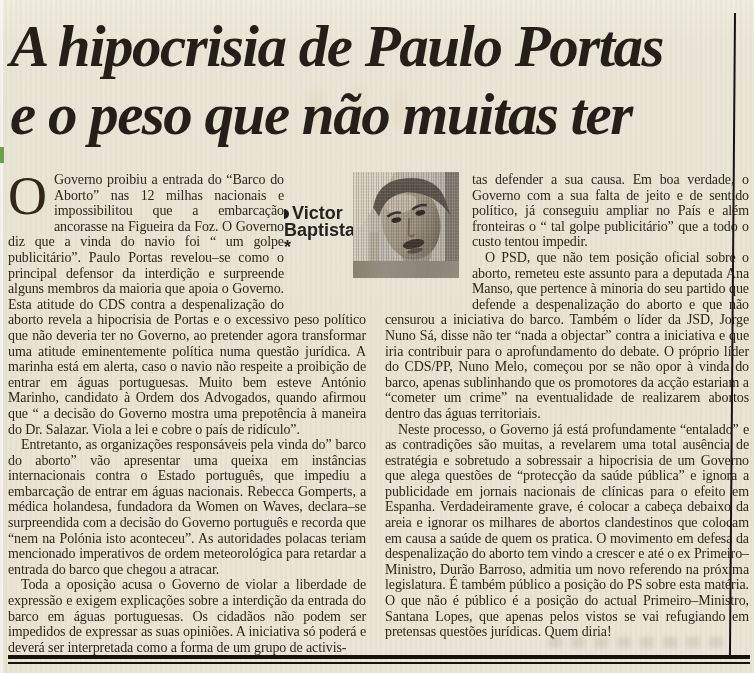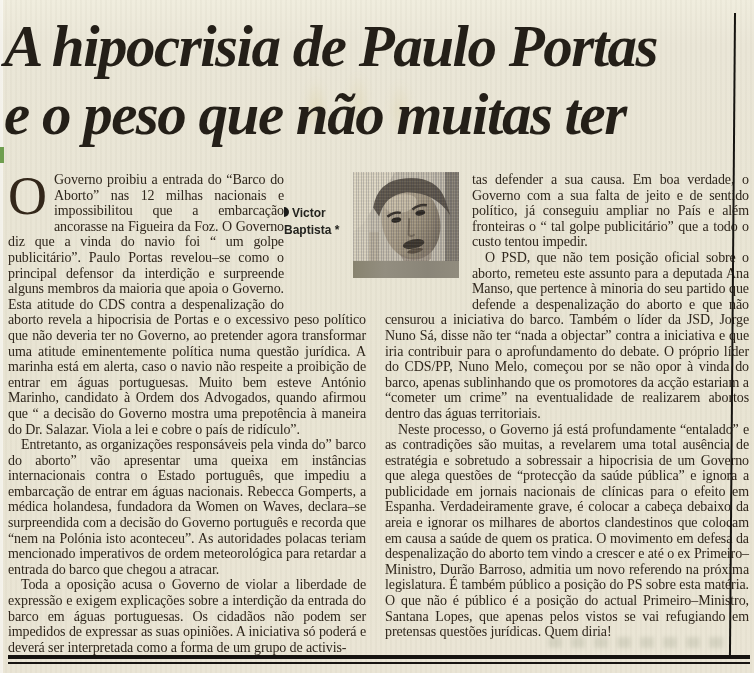--- a/index.html
+++ b/index.html
@@ -11,21 +11,21 @@
   .page::before{
     content:"";position:absolute;inset:0;pointer-events:none;
     background:repeating-linear-gradient(90deg,rgba(120,108,86,0.04) 0 2px,rgba(0,0,0,0) 2px 5px);
   }
   .edge-left{position:absolute;left:0;top:0;width:3px;height:100%;background:rgba(255,255,255,0.55);}
   .edge-green{position:absolute;left:0;top:147px;width:4px;height:16px;background:#6f9e4f;}
 
   .headline{
     position:absolute;left:4px;top:12px;margin:0;
     font-style:italic;font-weight:700;font-size:59px;line-height:68px;
-    letter-spacing:-1.5px;color:#241f18;white-space:nowrap;
+    letter-spacing:-1.5px;color:#241f18;white-space:nowrap;padding-left:6px;
   }
   .headline .hl{display:block;}
 
   .ghost-head{
     position:absolute;left:292px;top:52px;width:160px;height:112px;pointer-events:none;
     background:
       radial-gradient(ellipse 16px 42px at 24px 56px,rgba(196,176,88,0.38),rgba(0,0,0,0) 70%),
       radial-gradient(ellipse 16px 42px at 66px 50px,rgba(196,176,88,0.30),rgba(0,0,0,0) 70%),
       radial-gradient(ellipse 16px 42px at 108px 58px,rgba(196,176,88,0.30),rgba(0,0,0,0) 70%);
     filter:blur(4px);opacity:.55;
@@ -46,21 +46,21 @@
   .col-right{width:364px;}
   .body-cols p{margin:0;}
   .indent{text-indent:13px;}
 
   .byline-float{float:right;width:82px;height:126px;}
   .photo-spacer{float:left;width:87px;height:126px;}
 
   .byline{
     margin-top:33px;text-align:left;text-indent:0;
     font-family:"Liberation Sans",sans-serif;font-weight:700;
-    font-size:12px;line-height:17px;color:#23231f;letter-spacing:0;
+    font-size:18px;line-height:17px;color:#23231f;letter-spacing:0;
   }
   .byline-marker{
     display:inline-block;width:5px;height:10px;margin-right:3px;
     background:#1d1d1b;border-radius:0 10px 10px 0;
   }
 
   .dropcap{
     float:left;width:42px;height:45px;padding:3px 4px 0 0;
     font-size:54px;line-height:42px;color:#33271a;text-indent:0;
   }

